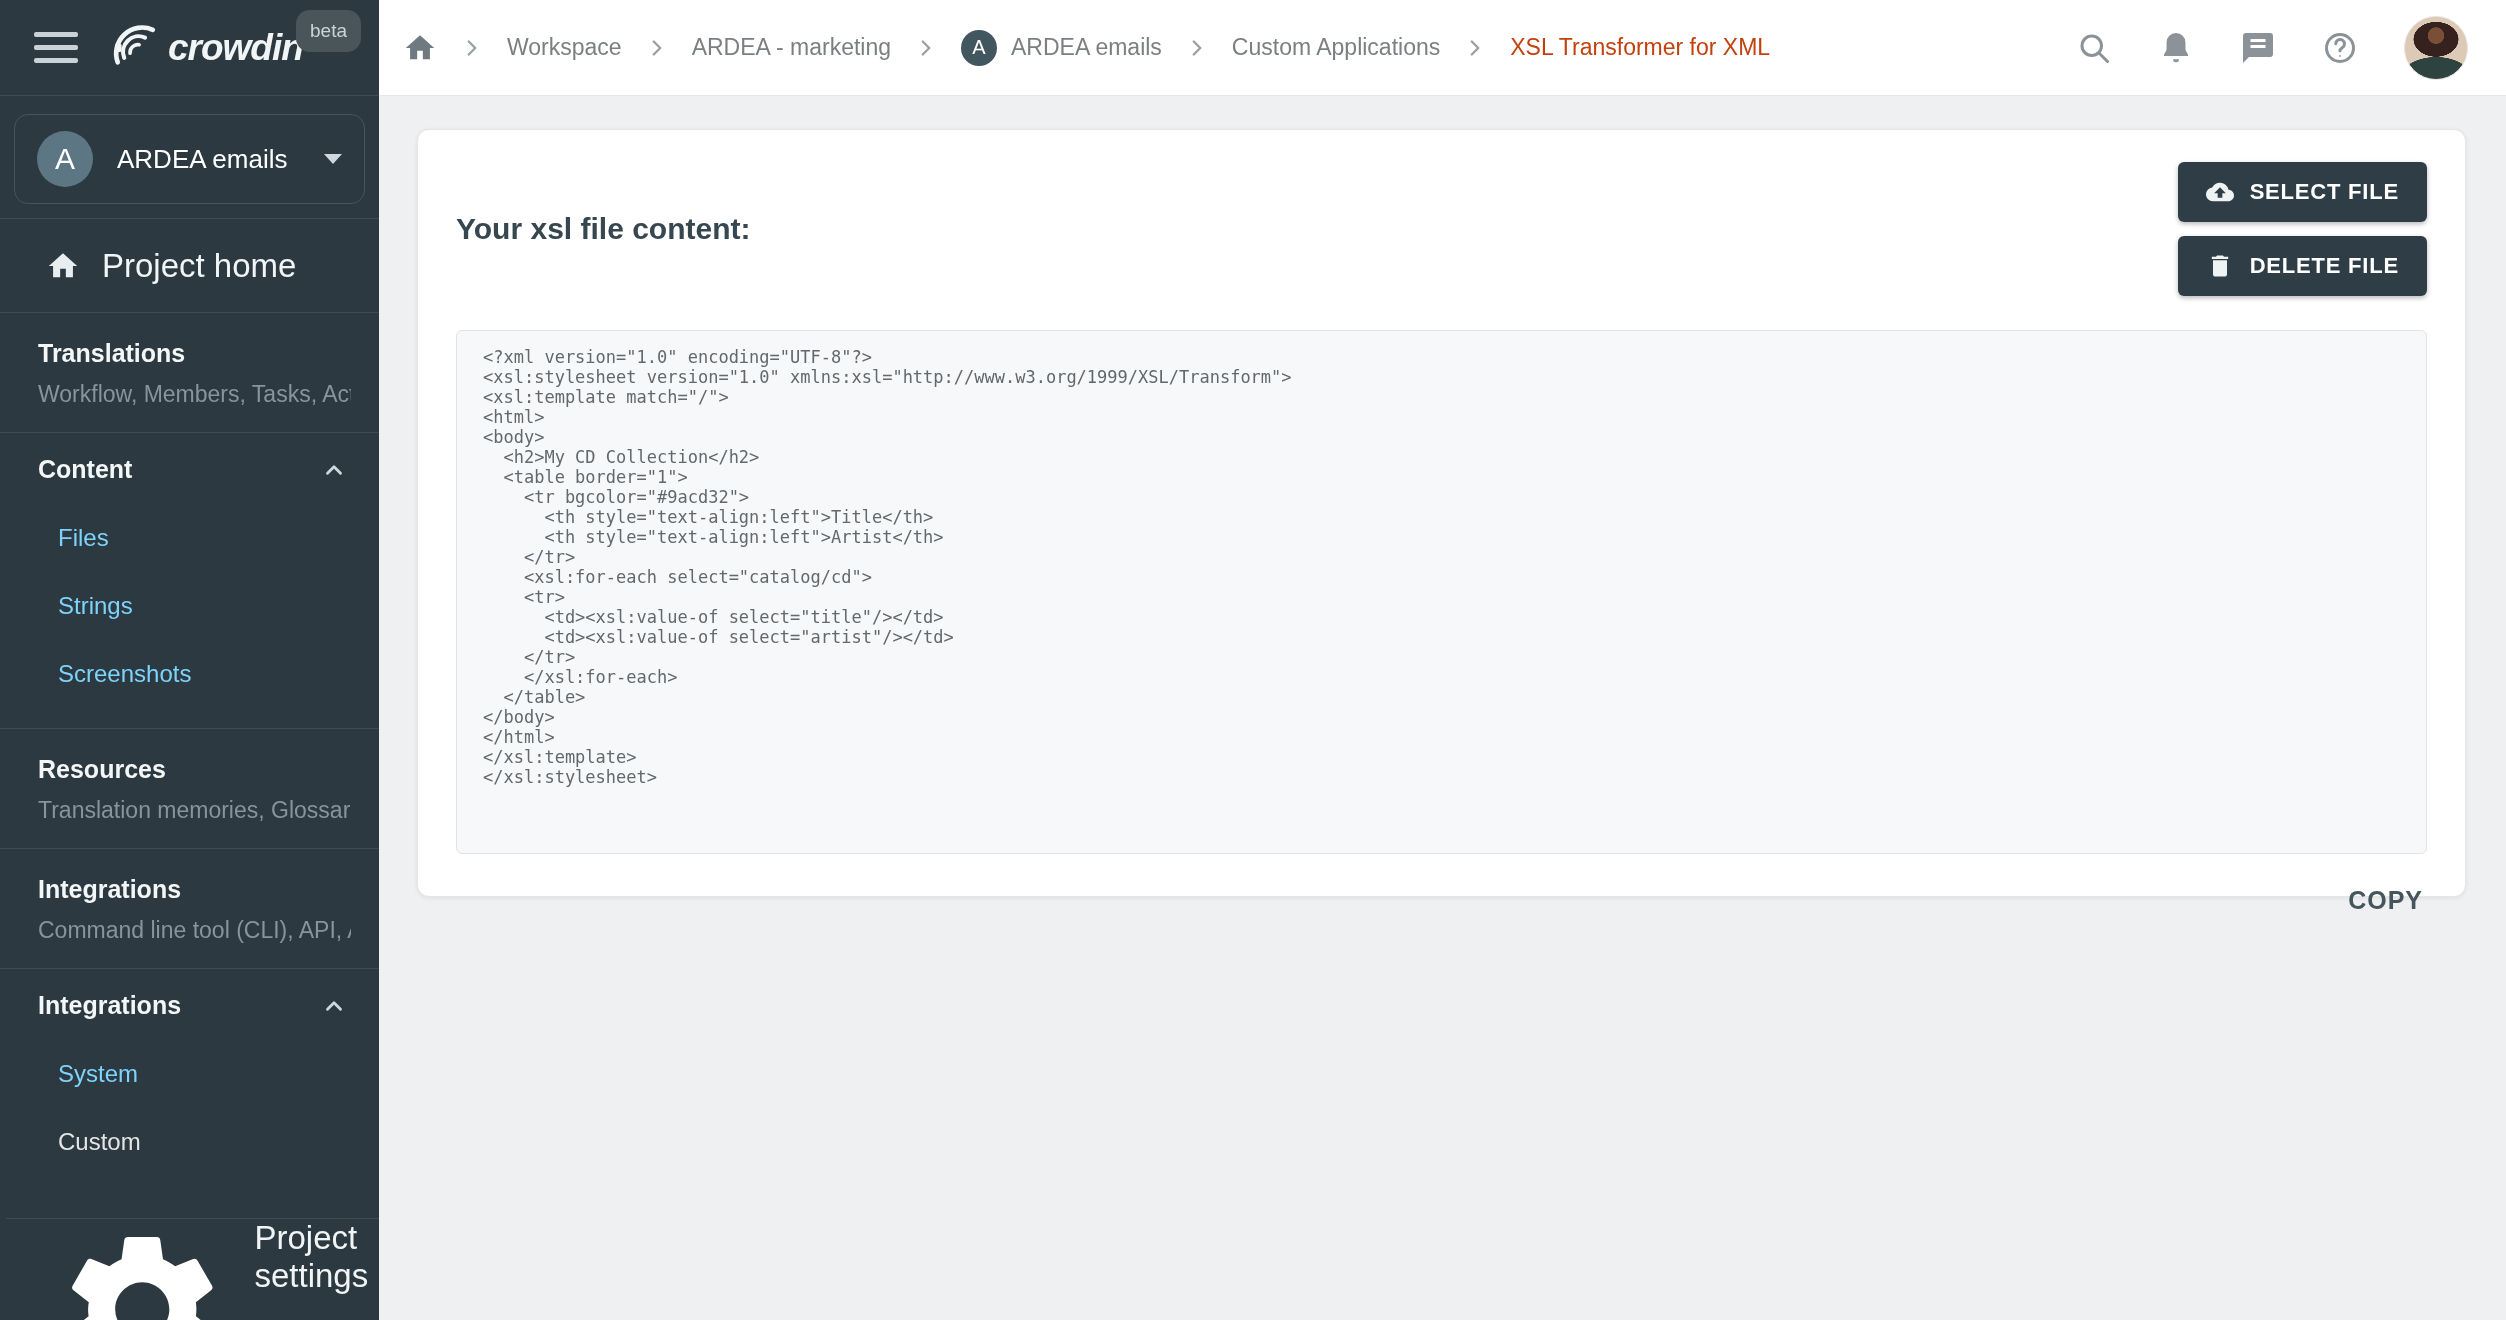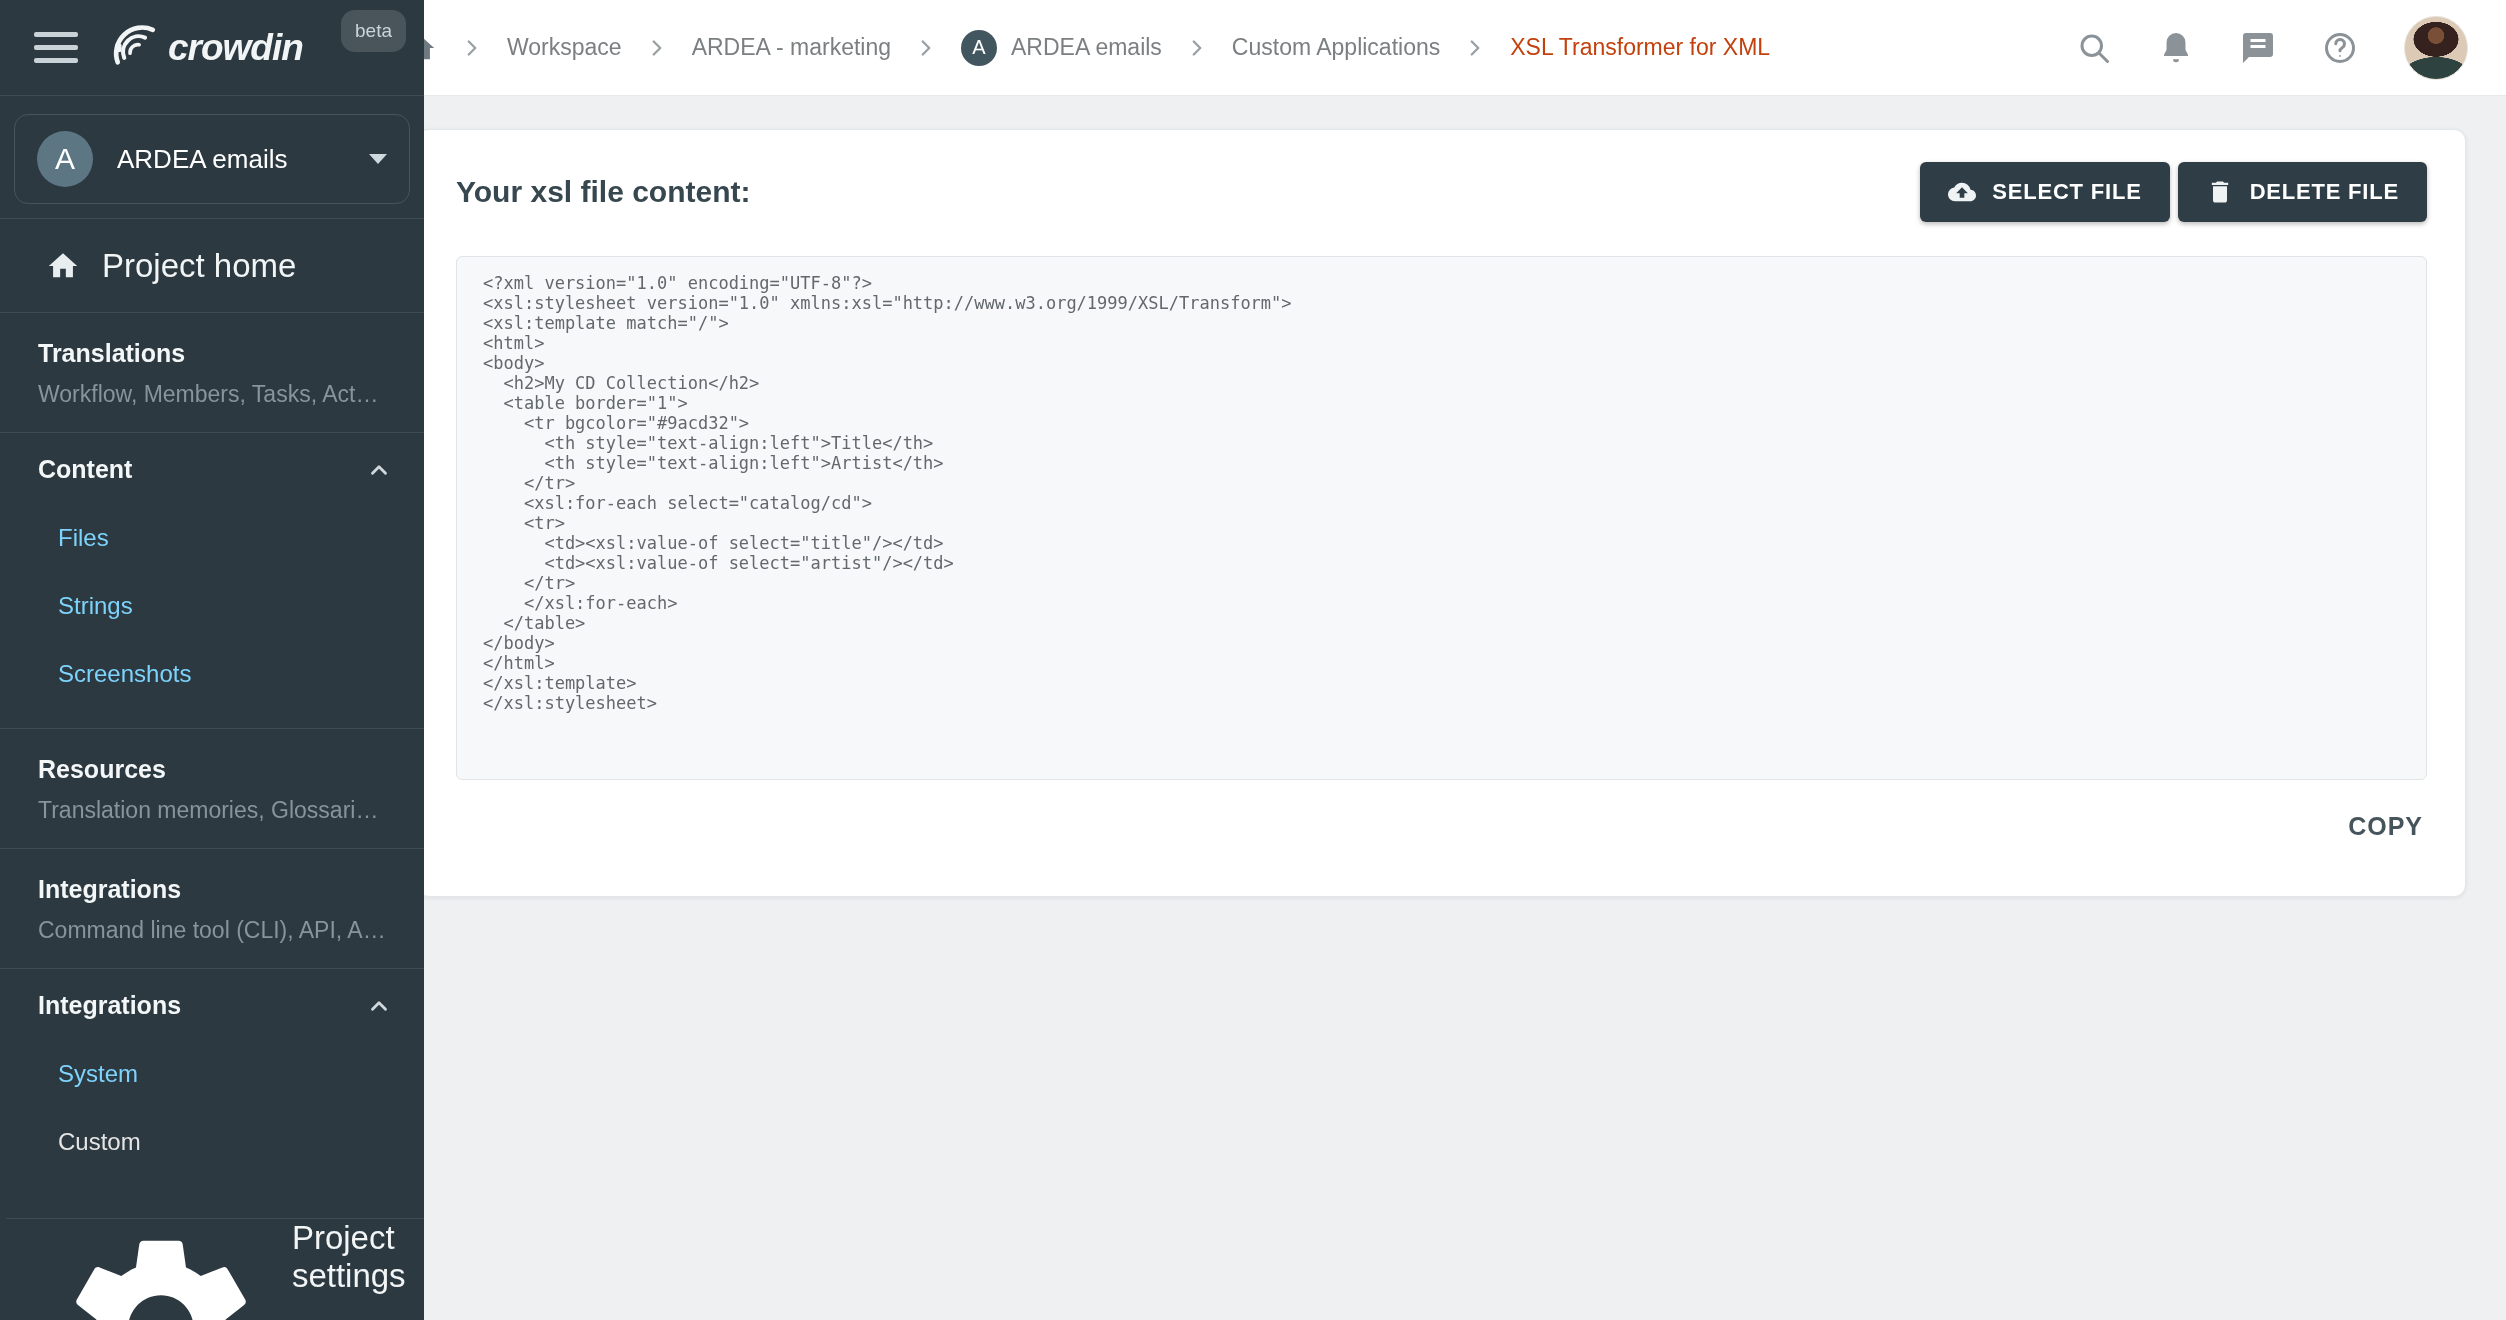--- a/index.html
+++ b/index.html
@@ -1,20 +1,20 @@
 <!DOCTYPE html>
 <html><head>
 <meta charset="utf-8">
 <style>
   * { margin:0; padding:0; box-sizing:border-box; }
   html,body { width:2506px; height:1320px; overflow:hidden;
     font-family:"Liberation Sans", sans-serif; background:#eef0f2; }
 
   
-  .sidebar { position:absolute; left:0; top:0; width:424px; height:1320px;
+  .sidebar { position:absolute; left:0; top:0; width:379px; height:1320px;
     background:#2d3940; color:#fff; z-index:5; }
 
   .sb-logo-row { height:96px; display:flex; align-items:center; padding-left:34px;
     position:relative; border-bottom:1px solid rgba(255,255,255,0.09); }
   .hamburger { width:44px; cursor:pointer; margin-right:26px; }
   .hamburger div { height:5px; background:#c9d2d6; border-radius:2px; margin:8px 0; }
   .logo { display:flex; align-items:center; gap:8px; }
   .logo-mark { width:56px; height:52px; }
   .logo-text { font-size:37px; font-weight:700; font-style:italic; color:#f2f5f6;
     letter-spacing:-1px; }
@@ -77,21 +77,21 @@
       #dcc9b6;
     border:1px solid #e7e2da; }
 
   
   .main { position:absolute; left:365px; right:0; top:96px; bottom:0; background:#eef0f2; }
   .card { position:absolute; left:52px; top:33px; width:2049px; height:768px;
     background:#fff; border:1px solid #e4e7e9; border-radius:12px;
     box-shadow:0 1px 4px rgba(0,0,0,0.08); padding:0 38px; }
   .card-header { margin-top:32px; display:flex; align-items:center; justify-content:space-between; }
   .card-title { font-size:30px; font-weight:700; color:#37474f; }
-  .btn-group { display:flex; gap:8px; }
+  .btn-group { display:flex; gap:14px;flex-direction:column; }
   .dark-btn { height:60px; background:#2f3e46; color:#fff; border:none; border-radius:6px;
     padding:0 28px; font-family:"Liberation Sans", sans-serif; font-size:22px; font-weight:700;
     letter-spacing:0.8px; display:flex; align-items:center; gap:16px; cursor:pointer;
     box-shadow:0 2px 5px rgba(0,0,0,0.28); }
   .btn-icn { width:28px; height:28px; color:#f0f3f4; }
 
   .code-block { margin-top:34px; height:524px; background:#f7f8f9; border:1px solid #e0e4e6;
     border-radius:6px; padding:16px 26px; overflow:hidden; }
   .code-block pre { font-family:"DejaVu Sans Mono", monospace; font-size:17px;
     line-height:20px; color:#62686c; white-space:pre; }

